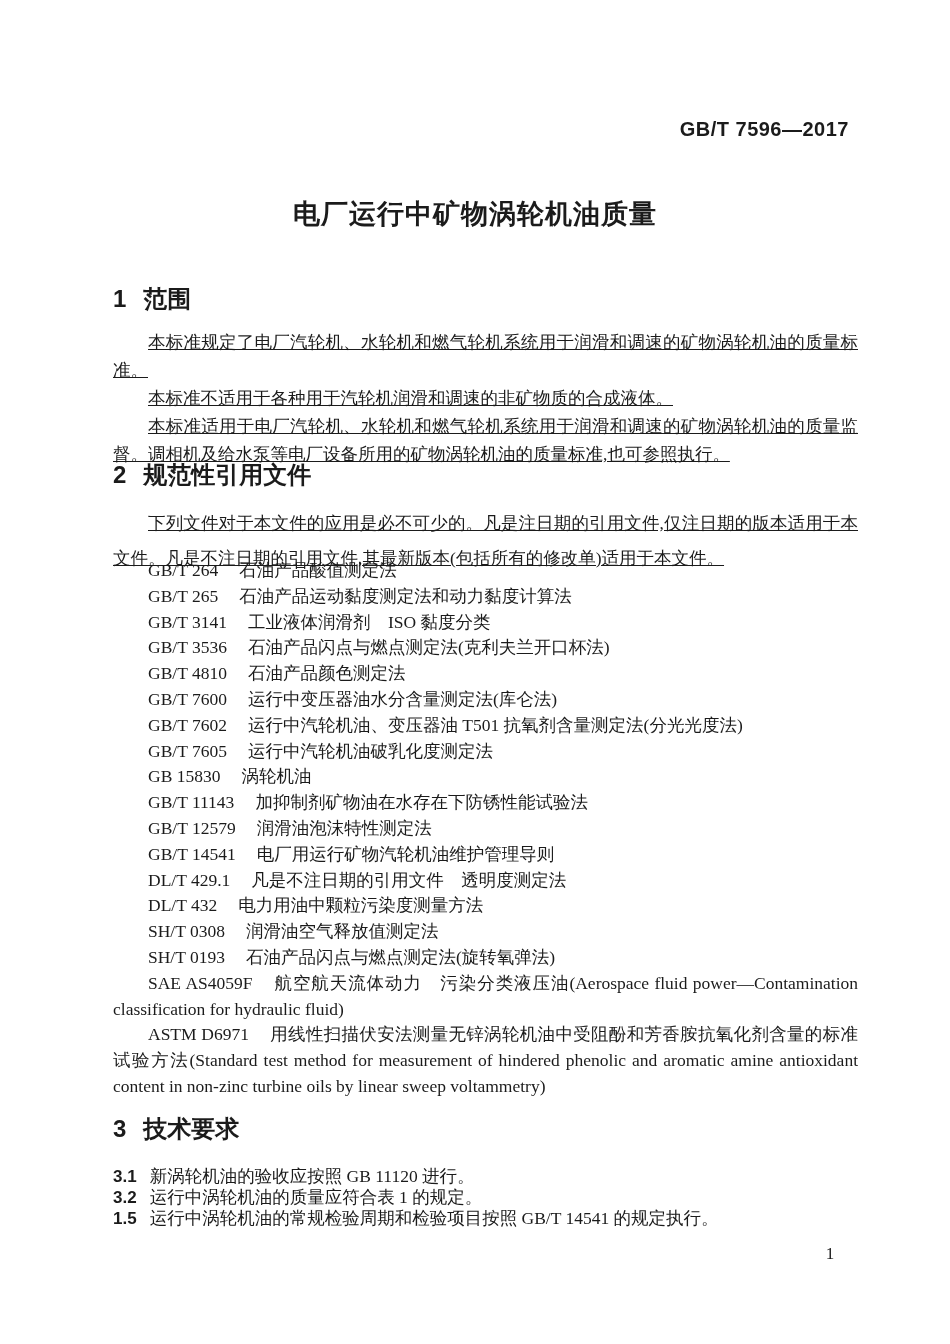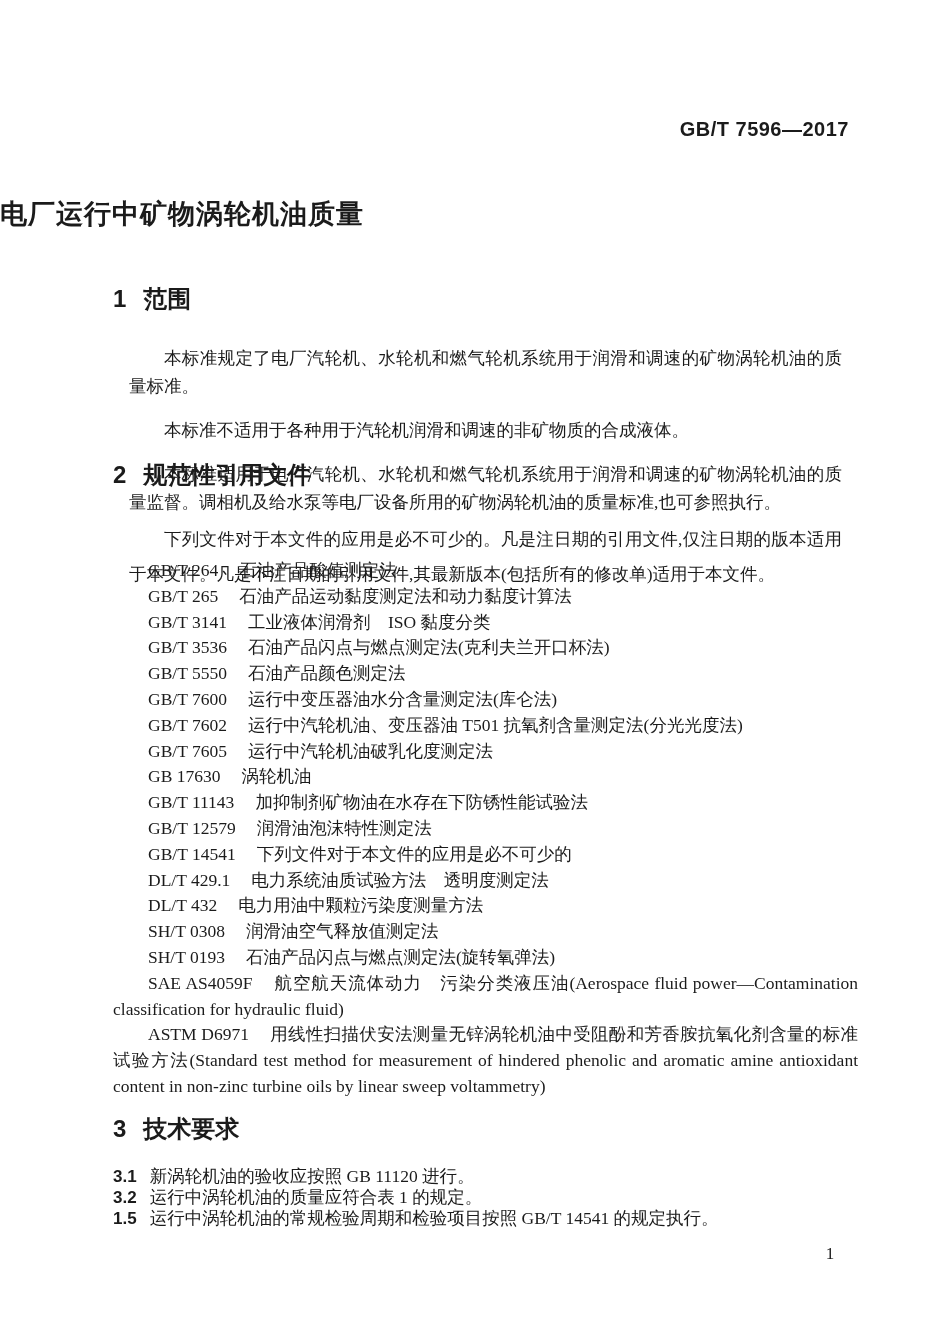--- a/index.html
+++ b/index.html
@@ -23,21 +23,21 @@
     right: 99px;
     text-align: right;
     font-size: 20px;
     letter-spacing: 0.5px;
   }
   .doc-title {
     position: absolute;
     top: 196px;
     left: 0;
     width: 950px;
-    text-align: left;
+    text-align: center;
     font-size: 27px;
     letter-spacing: 1px;
   }
   .sec-heading {
     position: absolute;
     left: 113px;
     font-size: 24px;
   }
   .sec-heading .sec-num { margin-right: 17px; }
   #sec1-heading { top: 283px; }
@@ -49,21 +49,21 @@
     left: 113px;
     width: 745px;
     font-size: 17.5px;
     text-align: justify;
   }
   #sec1-paragraphs { top: 328px; line-height: 28px; }
   #sec2-intro      { top: 506px; line-height: 35px; }
   #references      { top: 558px; line-height: 25.8px; }
   #clauses         { top: 1166px; line-height: 21px; text-align: left; }
 
-  .body-p { margin: 16px; text-indent: 35px; }
+  .body-p { margin: 0; text-indent: 35px; text-decoration: underline; }
   .ref    { margin: 0; text-indent: 35px; }
   .ref-code { margin-right: 21px; white-space: nowrap; }
   .clause { margin: 0; }
   .clause-num {
     font-family: "Liberation Sans", "DejaVu Sans", sans-serif;
     font-weight: 700;
     font-size: 17px;
     margin-right: 13px;
   }
   .page-number {
@@ -109,37 +109,37 @@
   <div class="body-block" id="references">
 
       <p class="ref"><span class="ref-code">GB/T 264</span><span>石油产品酸值测定法</span></p>
 
       <p class="ref"><span class="ref-code">GB/T 265</span><span>石油产品运动黏度测定法和动力黏度计算法</span></p>
 
       <p class="ref"><span class="ref-code">GB/T 3141</span><span>工业液体润滑剂　ISO 黏度分类</span></p>
 
       <p class="ref"><span class="ref-code">GB/T 3536</span><span>石油产品闪点与燃点测定法(克利夫兰开口杯法)</span></p>
 
-      <p class="ref"><span class="ref-code">GB/T 5550</span><span>石油产品颜色测定法</span></p>
+      <p class="ref"><span class="ref-code">GB/T 4810</span><span>石油产品颜色测定法</span></p>
 
       <p class="ref"><span class="ref-code">GB/T 7600</span><span>运行中变压器油水分含量测定法(库仑法)</span></p>
 
       <p class="ref"><span class="ref-code">GB/T 7602</span><span>运行中汽轮机油、变压器油 T501 抗氧剂含量测定法(分光光度法)</span></p>
 
       <p class="ref"><span class="ref-code">GB/T 7605</span><span>运行中汽轮机油破乳化度测定法</span></p>
 
-      <p class="ref"><span class="ref-code">GB 17630</span><span>涡轮机油</span></p>
+      <p class="ref"><span class="ref-code">GB 15830</span><span>涡轮机油</span></p>
 
       <p class="ref"><span class="ref-code">GB/T 11143</span><span>加抑制剂矿物油在水存在下防锈性能试验法</span></p>
 
       <p class="ref"><span class="ref-code">GB/T 12579</span><span>润滑油泡沫特性测定法</span></p>
 
-      <p class="ref"><span class="ref-code">GB/T 14541</span><span>下列文件对于本文件的应用是必不可少的</span></p>
+      <p class="ref"><span class="ref-code">GB/T 14541</span><span>电厂用运行矿物汽轮机油维护管理导则</span></p>
 
-      <p class="ref"><span class="ref-code">DL/T 429.1</span><span>电力系统油质试验方法　透明度测定法</span></p>
+      <p class="ref"><span class="ref-code">DL/T 429.1</span><span>凡是不注日期的引用文件　透明度测定法</span></p>
 
       <p class="ref"><span class="ref-code">DL/T 432</span><span>电力用油中颗粒污染度测量方法</span></p>
 
       <p class="ref"><span class="ref-code">SH/T 0308</span><span>润滑油空气释放值测定法</span></p>
 
       <p class="ref"><span class="ref-code">SH/T 0193</span><span>石油产品闪点与燃点测定法(旋转氧弹法)</span></p>
 
       <p class="ref"><span class="ref-code">SAE AS4059F</span><span>航空航天流体动力　污染分类液压油(Aerospace fluid power—Contamination classification for hydraulic fluid)</span></p>
 
       <p class="ref"><span class="ref-code">ASTM D6971</span><span>用线性扫描伏安法测量无锌涡轮机油中受阻酚和芳香胺抗氧化剂含量的标准试验方法(Standard test method for measurement of hindered phenolic and aromatic amine antioxidant content in non-zinc turbine oils by linear sweep voltammetry)</span></p>

